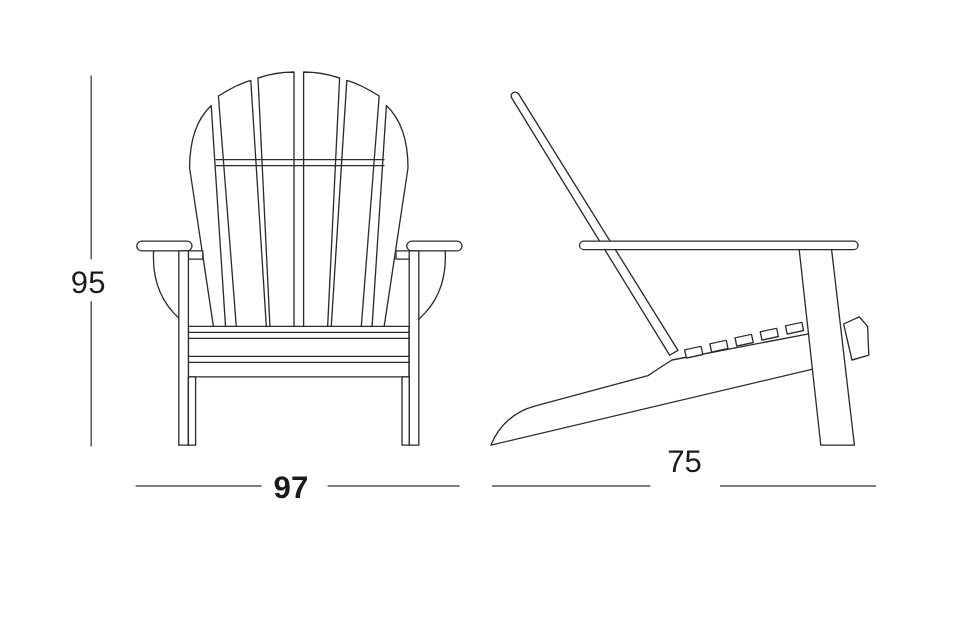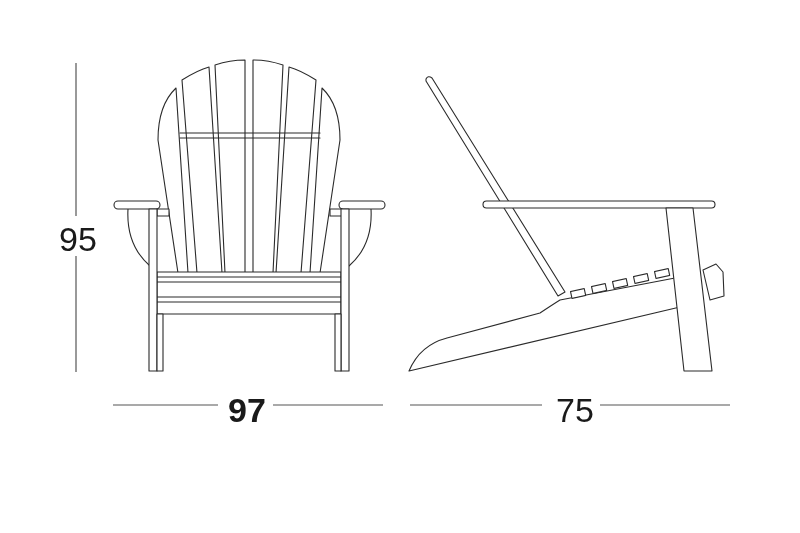--- a/index.html
+++ b/index.html
@@ -1,19 +1,19 @@
 <!DOCTYPE html>
 <html><head>
 <meta charset="utf-8">
 <style>
   html, body { margin: 0; padding: 0; background: #ffffff; }
   body { width: 800px; height: 533px; position: relative; overflow: hidden;
          font-family: "Liberation Sans", sans-serif; }
   #canvas { position: absolute; left: 0; top: 0; width: 800px; height: 533px; }
-  .dim-label { position: absolute; font-size: 34px; color: #1a1a1a; line-height: 1;
+  .dim-label { position: absolute; font-size: 26px; color: #1a1a1a; line-height: 1;
                font-family: "Liberation Sans", sans-serif; background: #fff; }
   svg .ln { stroke: #2b2b2b; stroke-width: 1.1; fill: none; stroke-linejoin: round; stroke-linecap: round; }
   svg .fl { stroke: #2b2b2b; stroke-width: 1.1; fill: #ffffff; stroke-linejoin: round; }
   svg .dim { stroke: #555555; stroke-width: 1.2; fill: none; }
 </style>
 </head>
 <body>
 
 <div id="canvas">
 <svg width="800" height="533" viewBox="0 0 800 533" xmlns="http://www.w3.org/2000/svg">
@@ -87,13 +87,13 @@
 
     <rect class="fl" x="483" y="201" width="232" height="7" rx="3.5"></rect>
 
     <path class="fl" d="M666,208 L693,208 L712,371 L684,371 Z"></path>
   </g>
 </svg>
 </div>
 
 <div class="dim-label" style="left:59px; top:222px;">95</div>
 <div class="dim-label" style="left:228px; top:393px;font-weight:bold;">97</div>
-<div class="dim-label" style="left:556px; top:393px;">75</div>
+<div class="dim-label" style="left:556px; top:371px;">75</div>
 
 </body></html>

